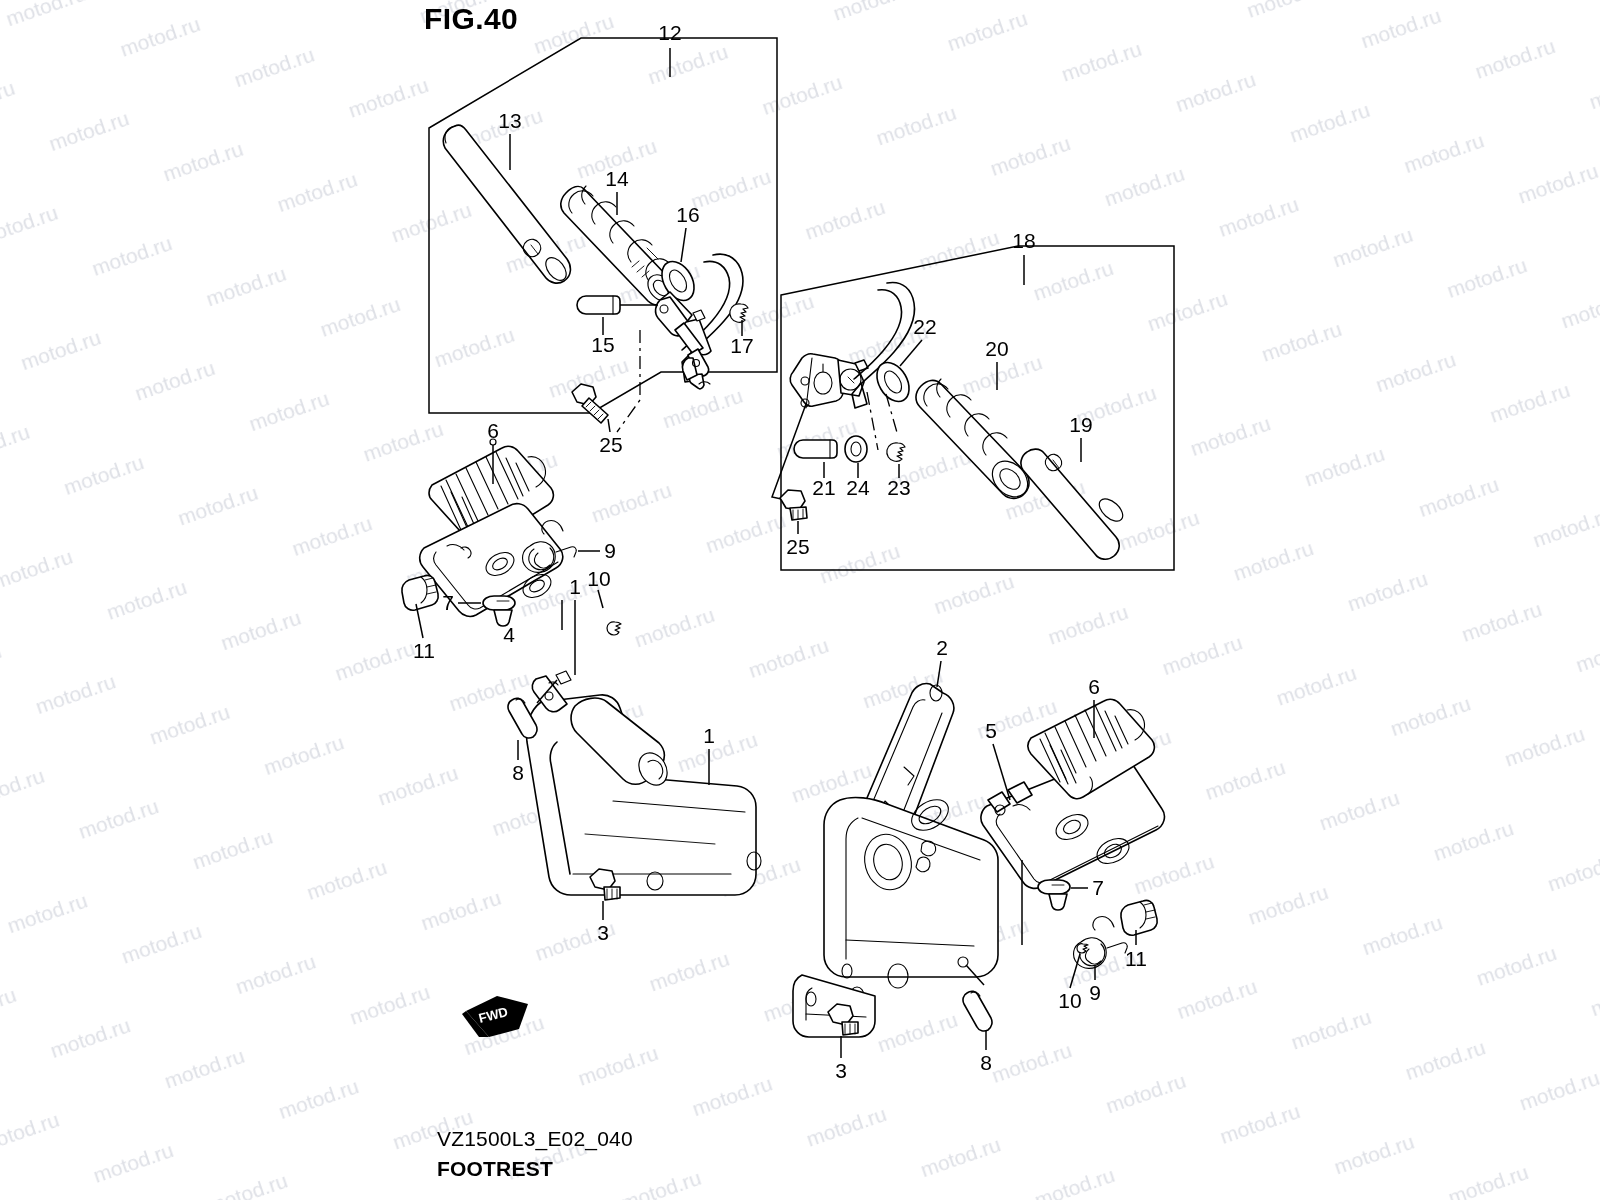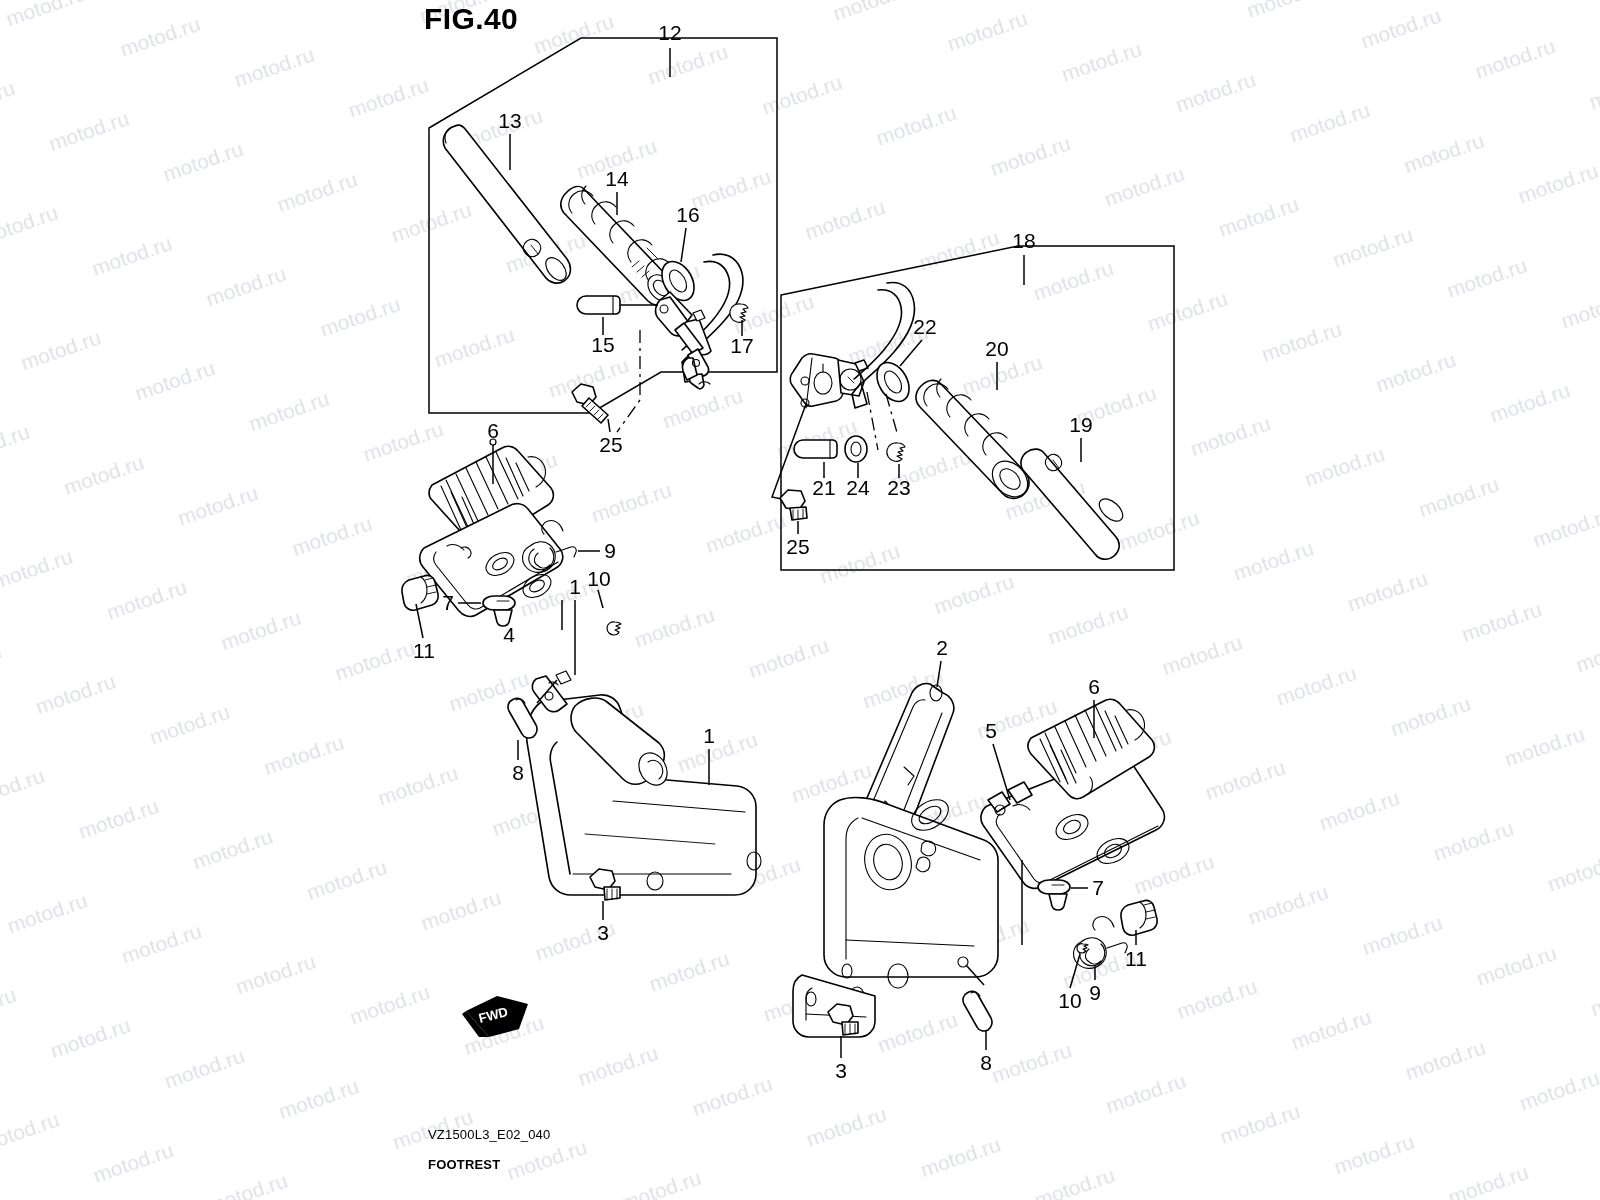--- a/index.html
+++ b/index.html
@@ -3,21 +3,21 @@
 <meta charset="utf-8">
 <style>
   html,body{margin:0;padding:0;background:#fff;}
   body{width:1600px;height:1200px;overflow:hidden;
        font-family:"Liberation Sans",sans-serif;position:relative;}
   #stage{position:relative;width:1600px;height:905px;background:#fff;}
   #wm{position:absolute;inset:0;z-index:1;pointer-events:none;}
   #art{position:absolute;inset:0;z-index:2;}
   .fig-title{position:absolute;left:424px;top:2px;font-size:30px;font-weight:bold;
              letter-spacing:.4px;color:#000;z-index:3;}
-  .cap{position:absolute;left:428px;font-size:13px;color:#000;z-index:3;letter-spacing:.2px;}
+  .cap{position:absolute;left:437px;font-size:21px;color:#000;z-index:3;letter-spacing:.2px;}
   .cap1{top:1127px;}
   .cap2{top:1157px;font-weight:bold;}
   svg{display:block;}
   .ln{fill:none;stroke:#000;stroke-width:1.6;stroke-linecap:round;stroke-linejoin:round;}
   .thin{fill:none;stroke:#000;stroke-width:1.1;stroke-linecap:round;stroke-linejoin:round;}
   .hair{fill:none;stroke:#000;stroke-width:0.9;stroke-linecap:round;}
   .box{fill:none;stroke:#000;stroke-width:1.5;}
   .lead{fill:none;stroke:#000;stroke-width:1.5;}
   .dash{fill:none;stroke:#000;stroke-width:1.3;stroke-dasharray:13 5 3 5;}
   .wht{fill:#fff;stroke:#000;stroke-width:1.6;stroke-linejoin:round;}

